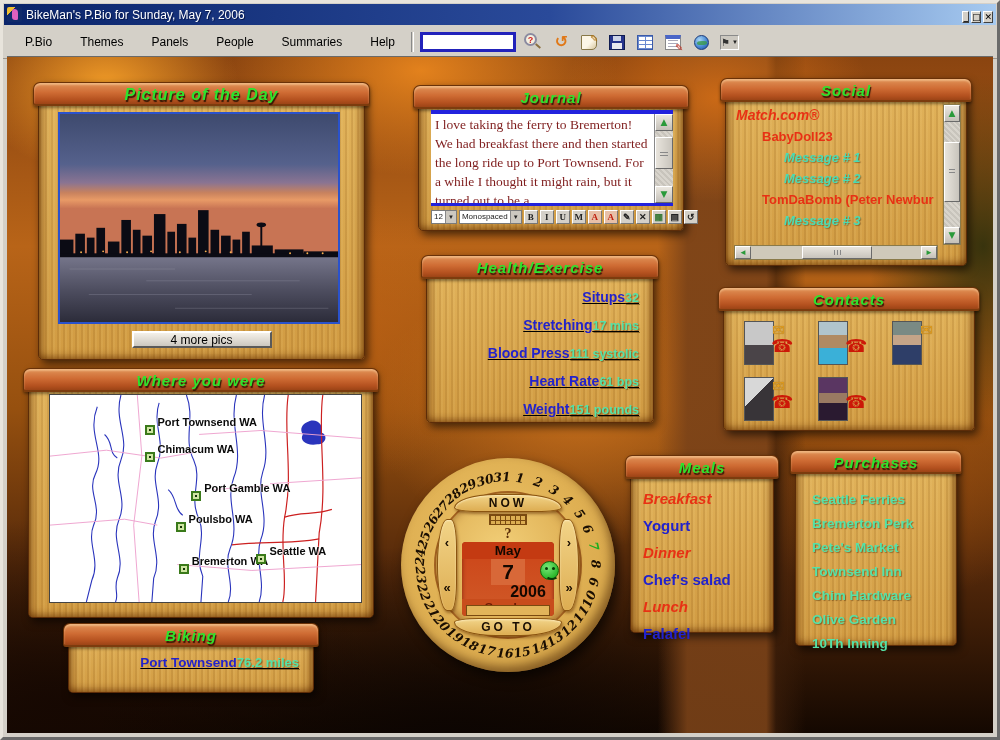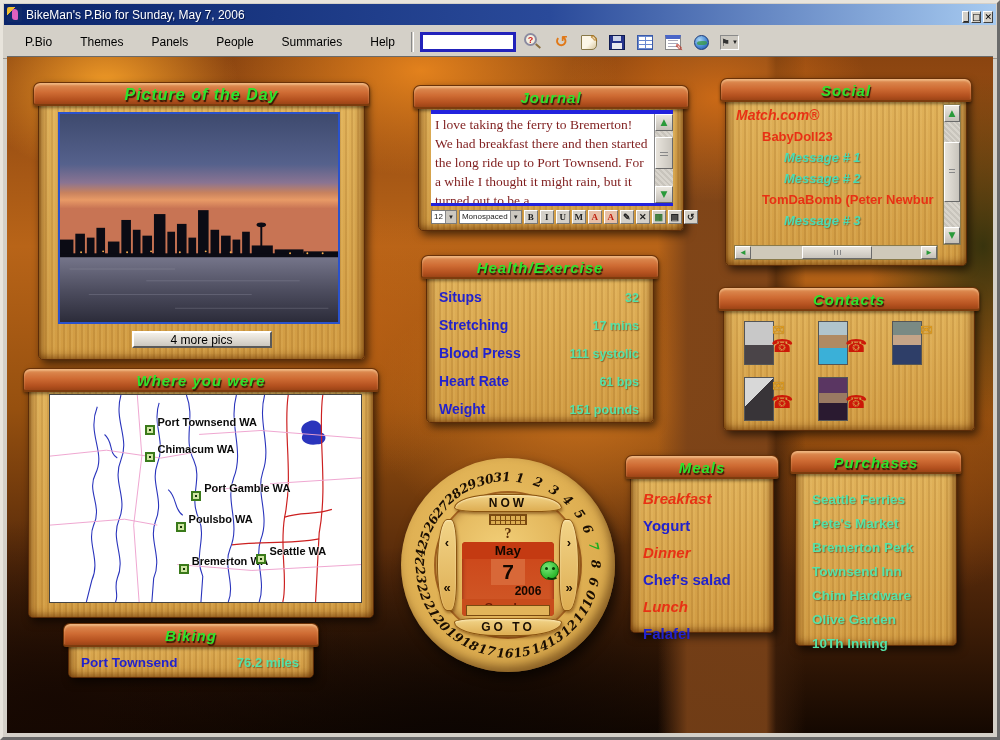--- a/index.html
+++ b/index.html
@@ -147,21 +147,21 @@
   .hscroll-btn { width:16px; background:linear-gradient(180deg,#ece8e0,#c4c0b8);
     border:1px solid; border-color:#fff #6a6a6a #6a6a6a #fff; color:#2a9a3a; font-size:8px;
     text-align:center; line-height:12px; font-weight:bold; }
   .hscroll-track { flex:1; position:relative; }
   .hscroll-thumb { position:absolute; top:0; bottom:0; left:30%; width:70px;
     background:linear-gradient(180deg,#e8e4dc,#c8c4bc); border:1px solid; border-color:#fff #6a6a6a #6a6a6a #fff; }
   .hthumb-grip { position:absolute; top:3px; bottom:3px; left:45%; width:8px;
     background:repeating-linear-gradient(90deg,#888 0 1px,transparent 1px 3px); }
 
   
-  .kv-row { display:flex; justify-content:space-between; align-items:baseline; padding:0 14px 0 12px; }
+  .kv-row { display:flex; justify-content:flex-end; align-items:baseline; padding:0 14px 0 12px;text-decoration:underline; }
   .health-body .kv-row { height:28px; }
   .health-body { padding-top:10px; }
   .kv-row .k { font-size:14px; }
   .kv-row .v { font-size:12.5px; }
 
   
   .contacts-body { display:flex; flex-wrap:wrap; padding:10px 0 0 20px; }
   .contact { position:relative; width:74px; height:52px; margin-bottom:4px; }
   .cphoto { position:absolute; left:0; top:0; width:30px; height:44px; border:1px solid #555; }
   .c1 { background:linear-gradient(180deg,#c8c8c8 55%,#4a4448 55%); }
@@ -232,21 +232,21 @@
     text-align:center; line-height:17px; border-radius:4px 4px 0 0; }
   .dc-day { height:26px; position:relative; text-align:center; }
   .dc-day .num { display:inline-block; min-width:34px; background:#d86838; color:#140800;
     font-weight:bold; font-size:21px; line-height:26px; }
   .smiley { position:absolute; right:-5px; top:2px; width:19px; height:19px; border-radius:50%;
     background:radial-gradient(circle at 38% 32%, #7ae87a, #2cb82c 70%, #1a8a1a); border:1px solid #0e6a0e; }
   .smiley::before { content:""; position:absolute; left:4px; top:5px; width:3px; height:3px; border-radius:50%;
     background:#063a06; box-shadow:7px 0 0 #063a06; }
   .smiley::after { content:""; position:absolute; left:4px; top:8px; width:10px; height:6px;
     border:2px solid transparent; border-bottom-color:#063a06; border-radius:50%; }
-  .dc-year { height:14px; color:#140800; font-weight:bold; font-size:12px; text-align:center; line-height:13px;margin-left:40px; }
+  .dc-year { height:14px; color:#140800; font-weight:bold; font-size:16px; text-align:center; line-height:13px;margin-left:40px; }
   .dc-weekday { height:17px; background:#c84c1c; color:#6e1a04; font-weight:bold; font-size:13px;
     text-align:center; line-height:17px; border-radius:0 0 4px 4px; }
   .dial-goto-input { position:absolute; left:50%; bottom:21px; transform:translateX(-50%); width:84px; height:11px;
     background:#e2b45a; border:1px solid #7a4a10; }
 </style>
 </head>
 <body>
 
 <div class="window">
 
@@ -550,30 +550,30 @@
           <div class="meal-item food">Chef's salad</div>
           <div class="meal-item meal">Lunch</div>
           <div class="meal-item food">Falafel</div>
         </div>
     </div>
 
     <div class="panel" style="left:788px; top:393px; width:162px; height:196px;">
       <div class="panel-title">Purchases</div>
       <div class="purch-body">
           <div class="purch-item teal">Seattle Ferries</div>
+          <div class="purch-item teal">Bremerton Perk</div>
           <div class="purch-item teal">Pete's Market</div>
-          <div class="purch-item teal">Bremerton Perk</div>
           <div class="purch-item teal">Townsend Inn</div>
           <div class="purch-item teal">Chim Hardware</div>
           <div class="purch-item teal">Olive Garden</div>
           <div class="purch-item teal">10Th Inning</div>
         </div>
     </div>
 
-    <div class="panel" style="left:61px; top:566px; width:246px; height:55px;">
+    <div class="panel" style="left:61px; top:566px; width:246px; height:70px;">
       <div class="panel-title">Biking</div>
       <div class="biking-body">
           <div class="kv-row">
             <span class="k blue-label">Port Townsend</span>
             <span class="v teal">76.2 miles</span>
           </div>
         </div>
     </div>
 
     <div class="dial" style="left:394px; top:401px; width:214px; height:214px;">

